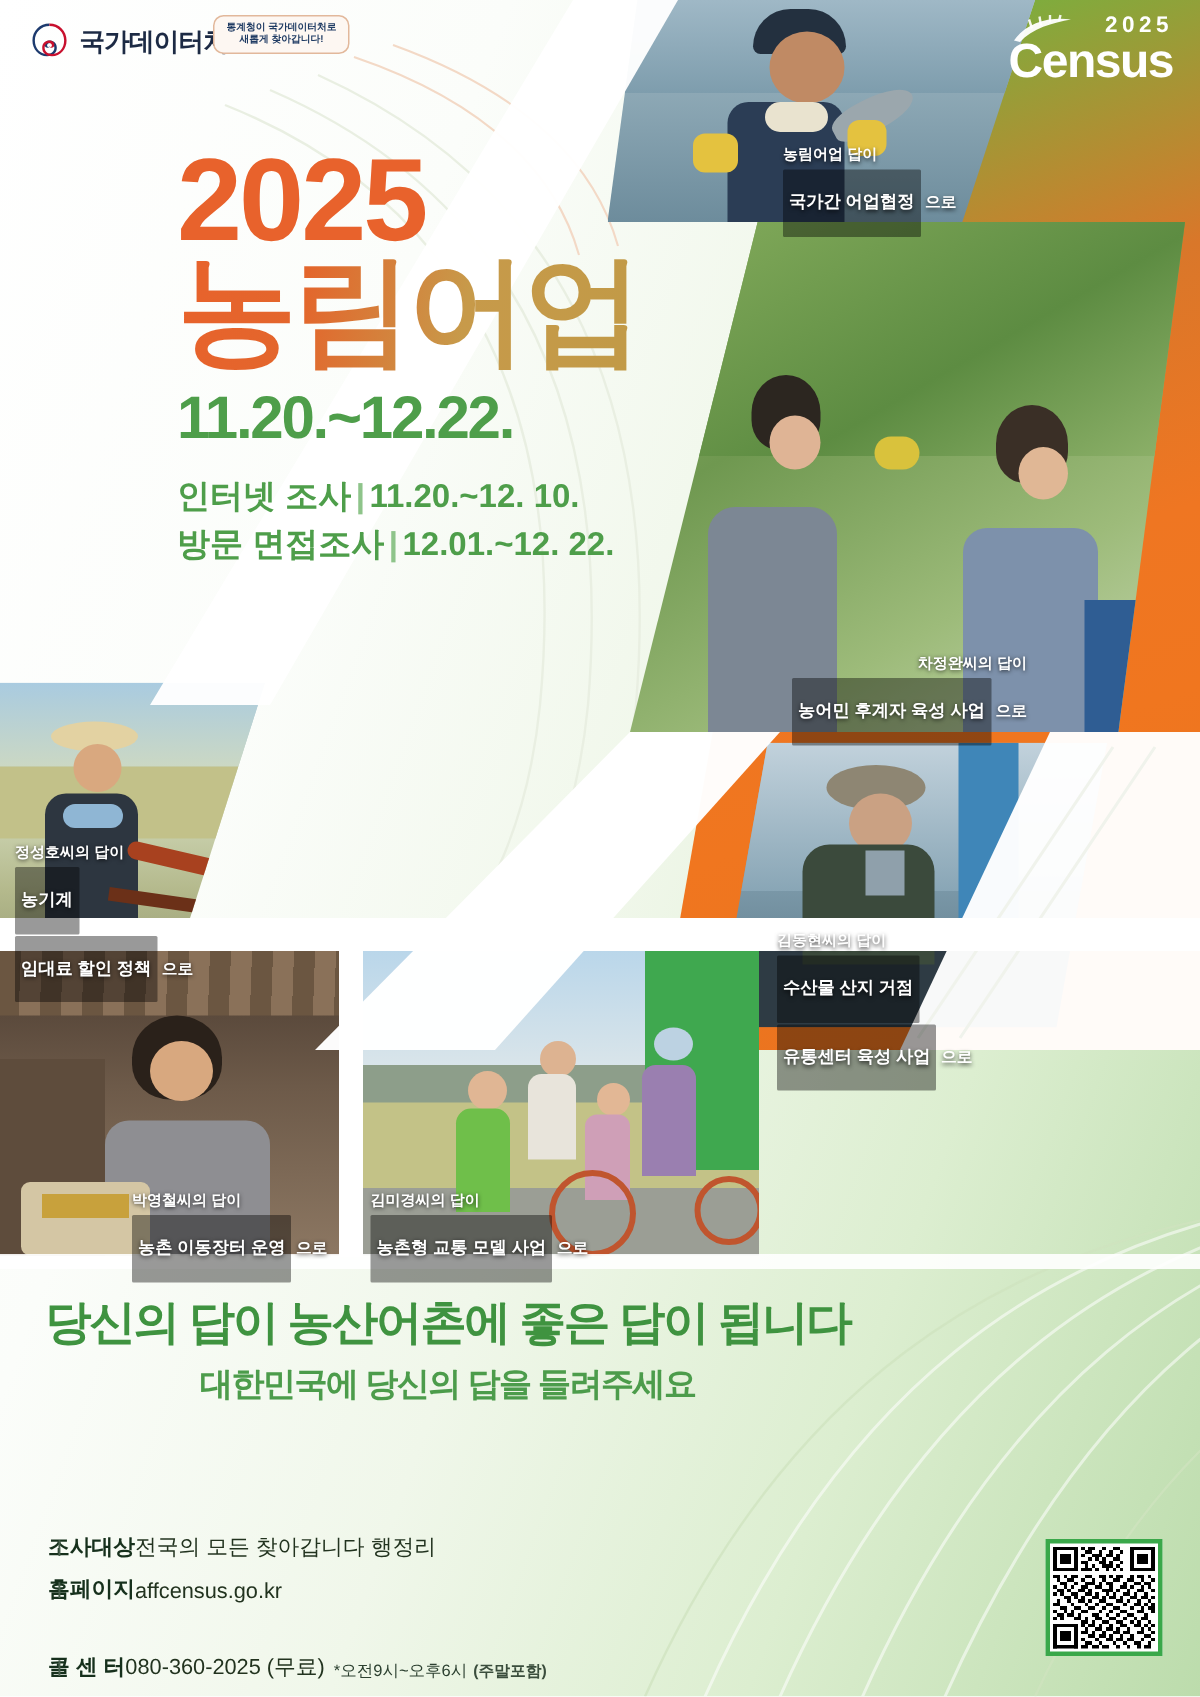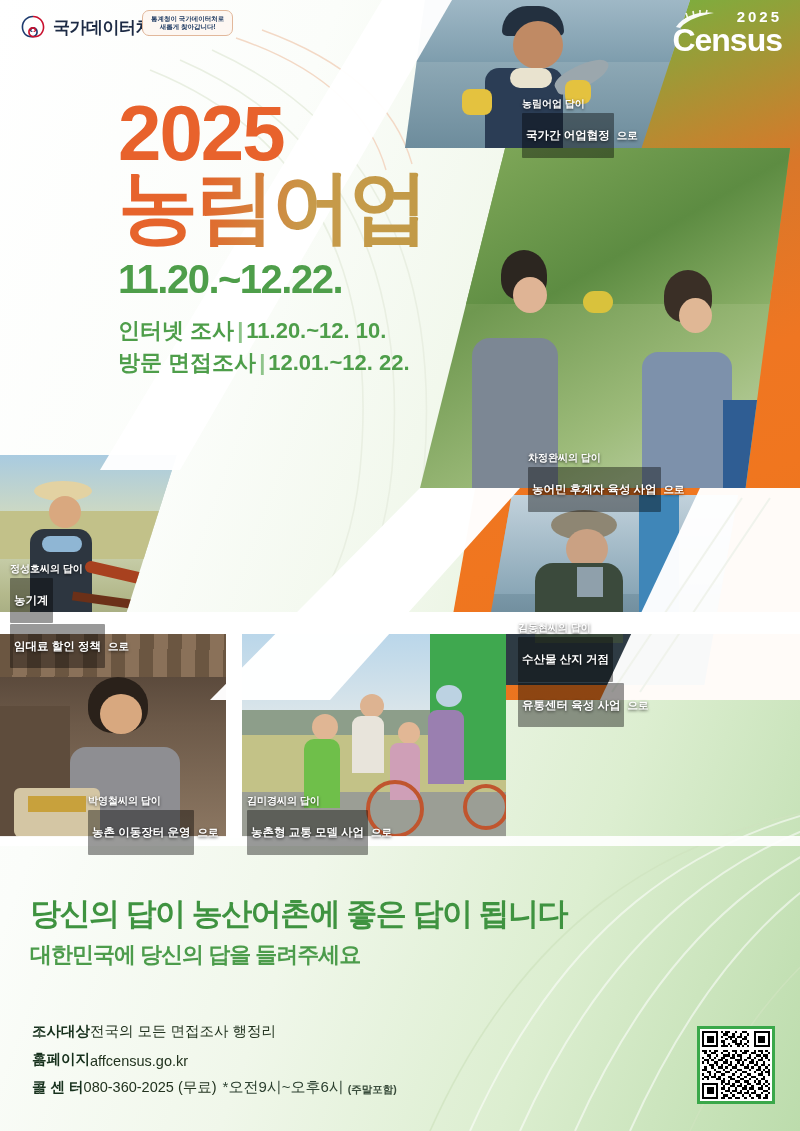--- a/index.html
+++ b/index.html
@@ -96,31 +96,31 @@
     -webkit-background-clip:text; background-clip:text; color:transparent;
   }
   .t-dates {
     margin-top:12px; font-size:40px; font-weight:800; letter-spacing:-1.5px;
     color:#4e9e4a; line-height:1;
   }
   .t-sub { margin-top:16px; color:#4e9e4a; font-size:22px; font-weight:700; line-height:1.45; }
   .t-sub .sep { color:#8ec48a; margin:0 3px; }
 
   
-  #slogan { position:absolute; left:30px; top:896px; }
+  #slogan { position:absolute; left:30px; top:864px;text-align:center; }
   #slogan .s1 { font-size:31px; font-weight:800; color:#3f9340; letter-spacing:-1.5px; line-height:1.15; }
   #slogan .s2 { font-size:22px; font-weight:700; color:#4c9c4b; letter-spacing:-1px; margin-top:8px; }
 
   
   #footer { position:absolute; left:32px; top:1022px; color:#1f2f22; }
   #footer .row { display:flex; align-items:flex-end; font-size:14.5px; margin-bottom:9px; white-space:nowrap; }
   #footer .lbl { font-weight:800; color:#16301c; }
   #footer .bar { margin:0 6px; color:#49604e; font-weight:400; }
   #footer .val { font-weight:500; color:#22331f; }
-  #footer .note { font-size:15px; color:#2c4030; margin-left:6px; }
+  #footer .note { font-size:11px; color:#2c4030; margin-left:6px;margin-top:28px; }
   #footer .note2 { font-size:10.5px; color:#3a4d3c; margin-left:4px;font-weight:bold; }
 
   #qr { position:absolute; left:697px; top:1026px; width:78px; height:78px;
         border:3px solid #3aa84a; background:#fff; padding:2px; }
   #qr svg { display:block; width:100%; height:100%; }
 </style>
 </head>
 <body>
 
 <div id="poster">
@@ -248,21 +248,21 @@
     <path d="M0 625 L800 625 L800 634 L0 634 Z" fill="#ffffff"></path>
     <path d="M226 632 L242 632 L242 838 L226 838 Z" fill="#ffffff"></path>
     <path d="M0 836 L800 836 L800 846 L0 846 Z" fill="#ffffff" opacity="0.9"></path>
   </svg>
 
   <div class="caption" id="cap-fisherman" style="left:522px;top:98px;">
     <span class="who">농림어업 답이</span>
     <span class="hl">국가간 어업협정</span><span class="suffix">으로</span>
   </div>
 
-  <div class="caption" id="cap-greenhouse" style="left:528px;top:452px;">
+  <div class="caption" id="cap-greenhouse" style="left:528px;top:437px;text-align:right;">
     <span class="who">차정완씨의 답이</span>
     <span class="hl">농어민 후계자 육성 사업</span><span class="suffix">으로</span>
   </div>
 
   <div class="caption" id="cap-seafood" style="left:518px;top:622px;">
     <span class="who">김동현씨의 답이</span>
     <span class="hl">수산물 산지 거점</span><br>
     <span class="hl">유통센터 육성 사업</span><span class="suffix">으로</span>
   </div>
 
@@ -329,21 +329,21 @@
 
   <div id="slogan">
     <div class="s1">당신의 답이 농산어촌에 좋은 답이 됩니다</div>
     <div class="s2">대한민국에 당신의 답을 들려주세요</div>
   </div>
 
   <div id="footer">
     <div class="row">
       <span class="lbl">조사대상</span>
       <span class="bar">l</span>
-      <span class="val">전국의 모든 면접조사 행정리</span>
+      <span class="val">전국의 모든 찾아갑니다 행정리</span>
     </div>
     <div class="row">
       <span class="lbl">홈페이지</span>
       <span class="bar">l</span>
       <span class="val">affcensus.go.kr</span>
     </div>
     <div class="row">
       <span class="lbl">콜 센 터</span>
       <span class="bar">l</span>
       <span class="val">080-360-2025 (무료)</span>

